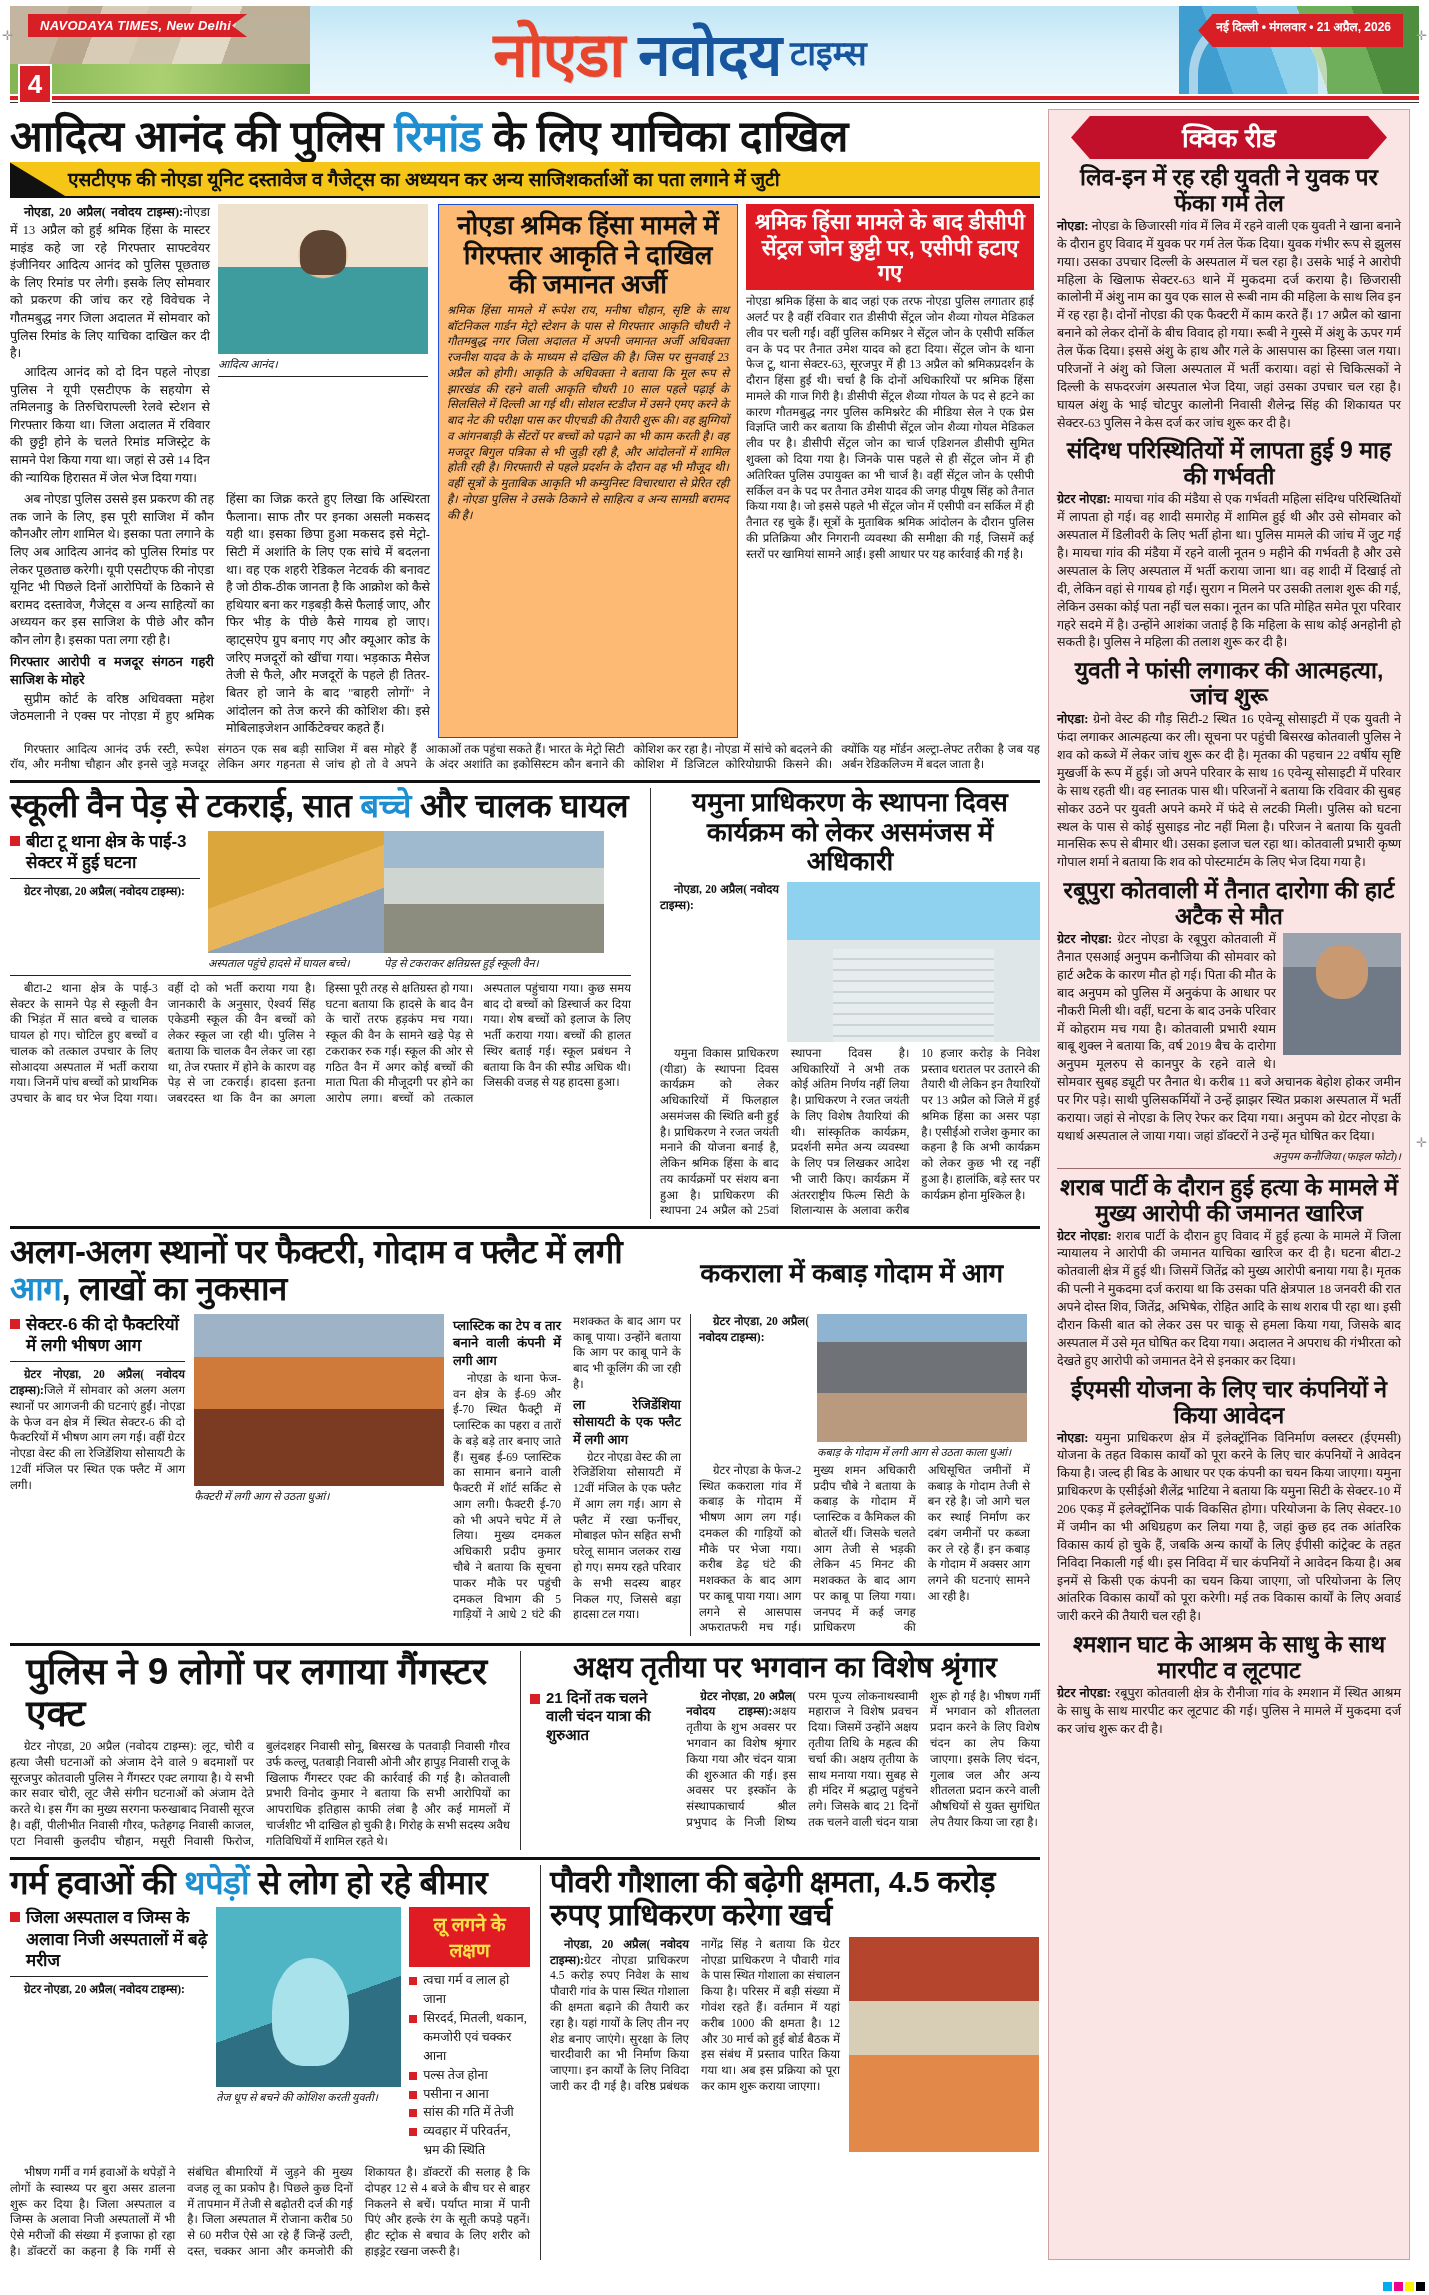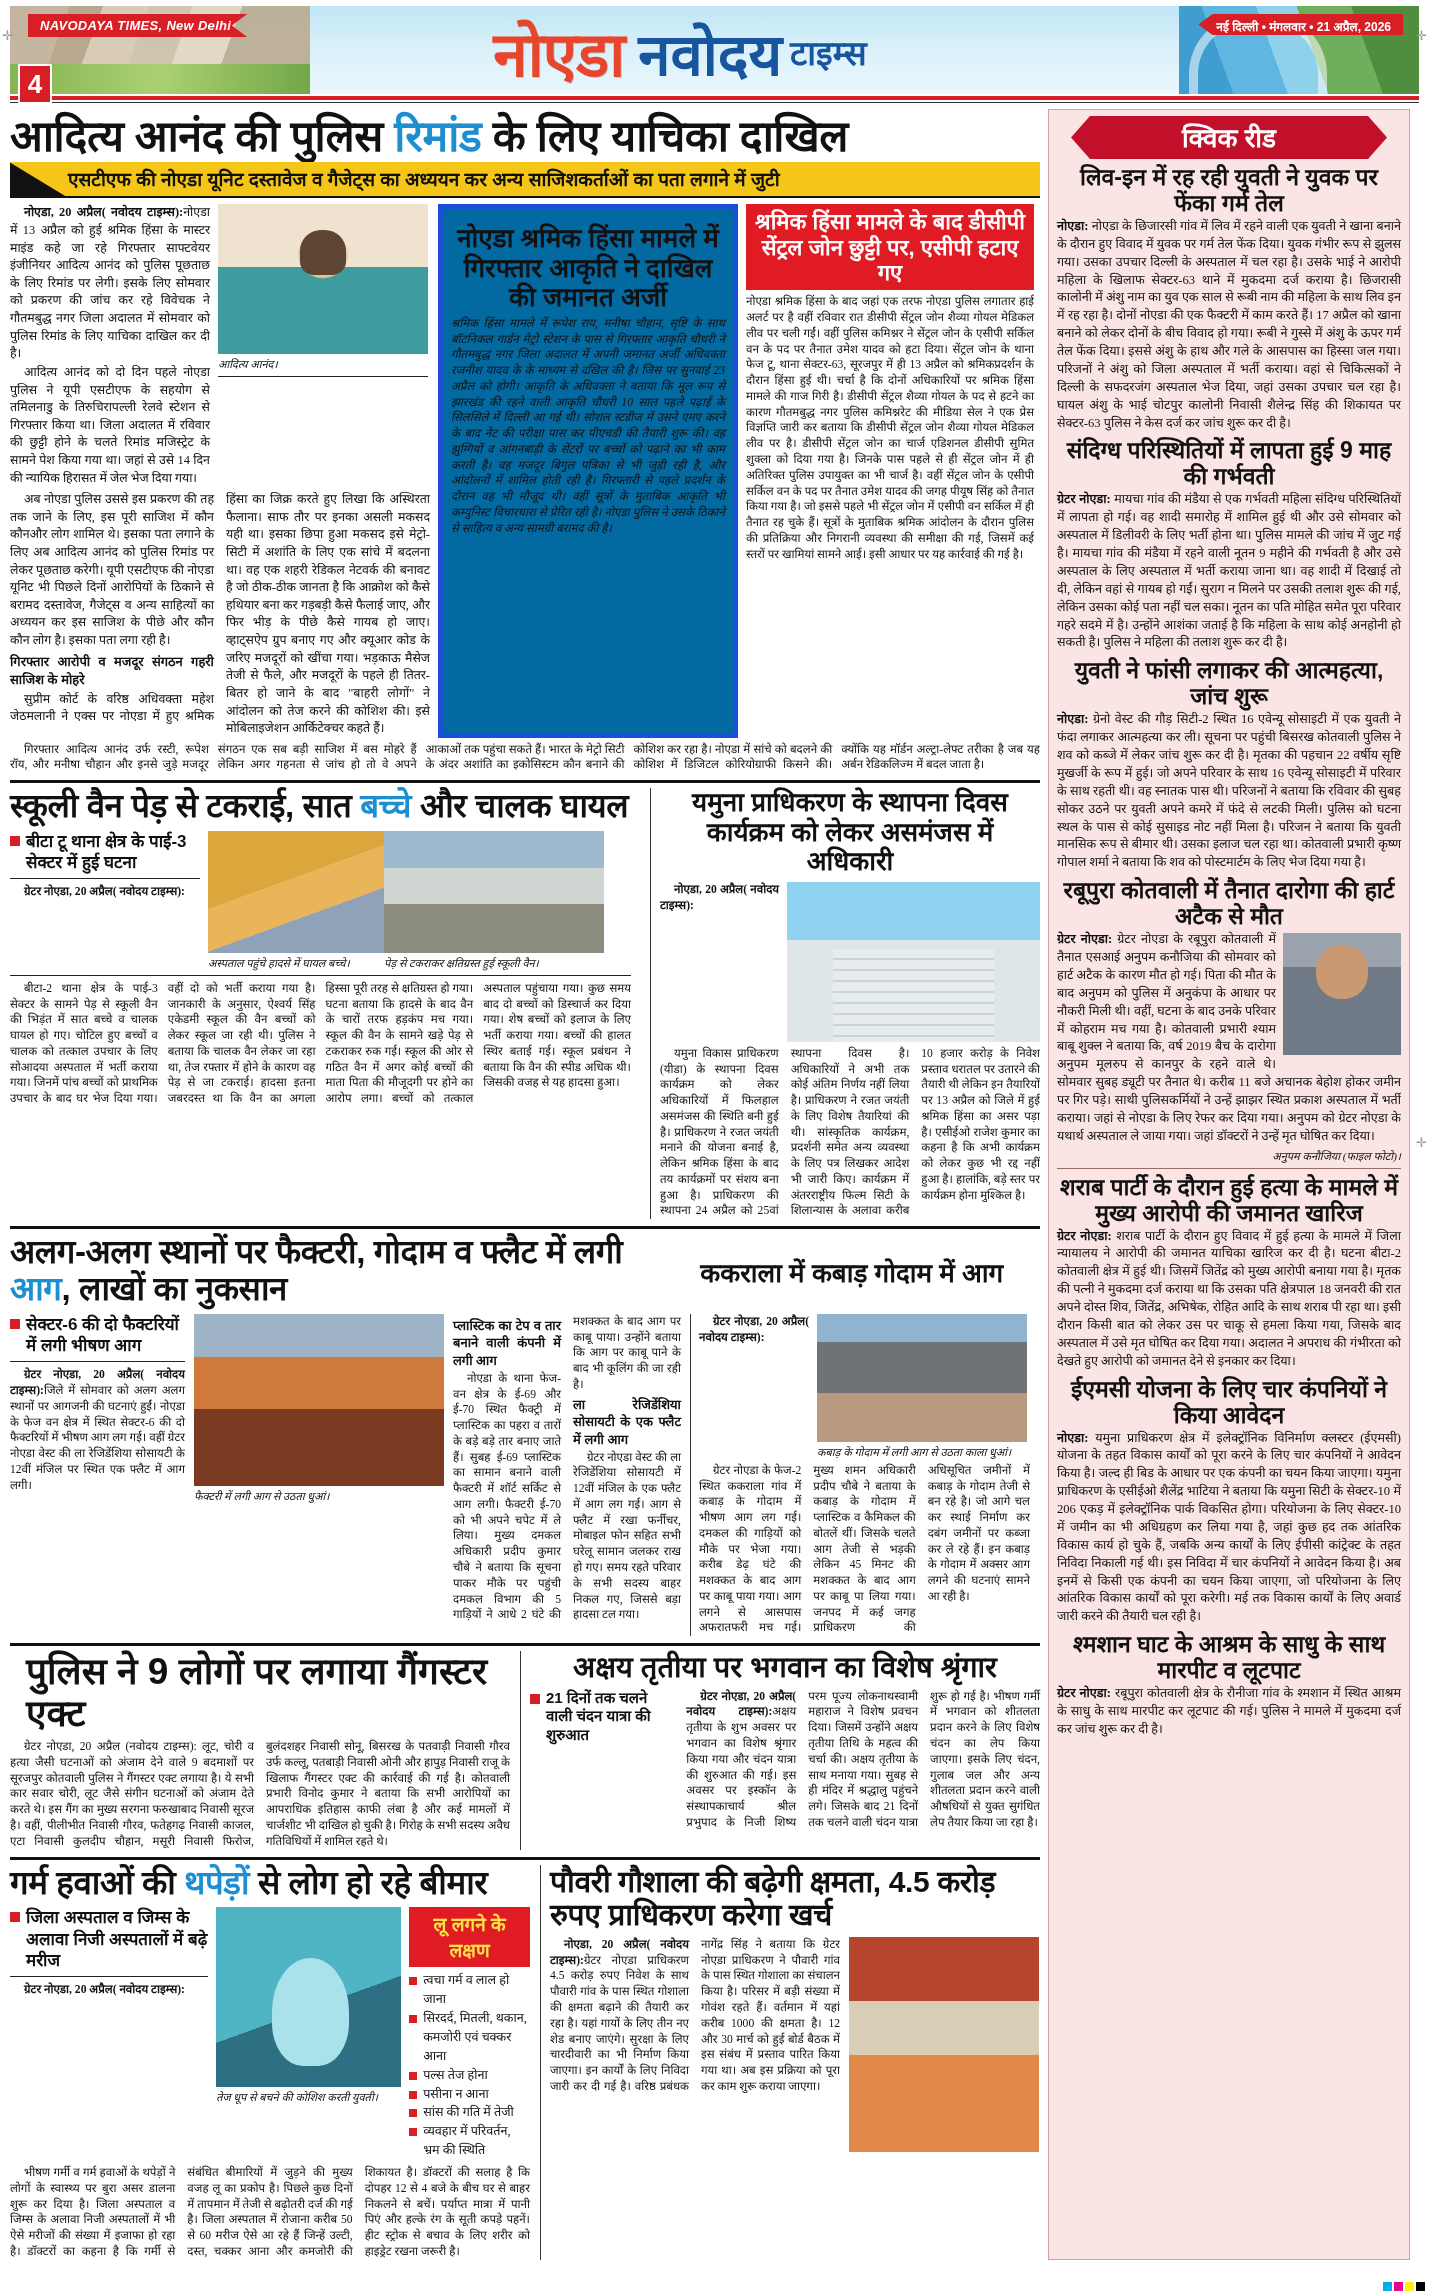--- a/index.html
+++ b/index.html
@@ -31,21 +31,21 @@
   .mast-hi1 { font-size:62px; color:#e8462c; letter-spacing:-1px; display:inline-block;
     text-shadow:1px 1px 0 rgba(0,0,0,.15); vertical-align:middle;}
   .mast-hi2 { font-size:58px; color:#17569e; display:inline-block; margin-left:14px; vertical-align:middle;}
   .mast-hi3 { font-size:34px; color:#17569e; display:inline-block; margin-left:8px; vertical-align:middle;}
   .flag-left { position:absolute; left:18px; top:8px; background:#d81f26; color:#fff;
     font-family:"Liberation Sans",sans-serif; font-style:italic; font-weight:bold; font-size:13px;
     padding:4px 16px 4px 12px; letter-spacing:.3px;
     clip-path: polygon(0 0, 100% 0, 93% 50%, 100% 100%, 0 100%); }
   .flag-right { position:absolute; right:16px; top:8px; background:#d81f26; color:#fff;
     font-family:"Liberation Sans",sans-serif; font-weight:bold; font-size:12px;
-    padding:4px 12px 0 18px;
+    padding:4px 12px 12px 18px;
     clip-path: polygon(7% 0, 100% 0, 100% 100%, 7% 100%, 0 50%); }
   .pagenum { position:absolute; left:18px; top:64px; width:34px; height:40px; background:#d81f26;
     color:#fff; font-family:"Liberation Sans",sans-serif; font-weight:bold; font-size:26px;
     display:flex; align-items:center; justify-content:center; border:2px solid #fff; z-index:6;}
   .mast-rule { height:4px; background:#d81f26; margin-top:2px; }
   .mast-rule2 { height:1px; background:#333; margin-top:2px; }
 
   
   .body-wrap { display:flex; gap:8px; margin-top:6px; }
   .left-col { width:1030px; }
@@ -94,21 +94,21 @@
   .ph-smoke { background:linear-gradient(180deg,#8fb4d2 0 22%, #6f7378 22% 62%, #b99a7e 62% 100%); }
   .ph-woman { background:linear-gradient(160deg,#4fb4c4 0 55%, #2e6f84 55% 100%); }
   .ph-woman:after{content:"";position:absolute;left:30%;top:28%;width:42%;height:60%;
     background:#a9e2ea;border-radius:50% 50% 40% 40%;}
   .ph-cows { background:linear-gradient(180deg,#b5452c 0 30%, #d8cdb5 30% 55%, #e2894a 55% 100%); }
   .ph-cop { background:linear-gradient(180deg,#9aa3ad 0 28%, #6f7a86 28% 100%); }
   .ph-cop:after{content:"";position:absolute;left:28%;top:10%;width:44%;height:44%;
     background:#c99a72;border-radius:46%;}
 
   
-  .box-cream { background:#0369a1; border:5px solid #1d4ed8; padding:15px 8px; }
+  .box-cream { background:#fdba74; border:1px solid #1d4ed8; padding:6px 8px; }
   .redbar { background:#e01b24; color:#fff; font-family:"Liberation Sans",sans-serif;
     font-weight:bold; font-size:22px; text-align:center; line-height:1.15; padding:5px 4px; }
   .redbar-sm { background:#e01b24; color:#fde047; font-family:"Liberation Sans",sans-serif;
     font-weight:bold; font-size:19px; text-align:center; padding:4px; }
   .quick-tab { background:#c2102a; color:#fff; font-family:"Liberation Sans",sans-serif;
     font-weight:bold; font-size:26px; text-align:center; padding:3px 0 4px;
     clip-path:polygon(6% 0,94% 0,100% 50%,94% 100%,6% 100%,0 50%); margin:6px 14px 5px; }
   .qr-hl { font-family:"Liberation Sans",sans-serif; font-weight:bold; font-size:23px;
     line-height:1.13; text-align:center; margin:5px 0 2px; }
   .qr-txt { font-size:12.6px; line-height:1.42; text-align:justify; }

